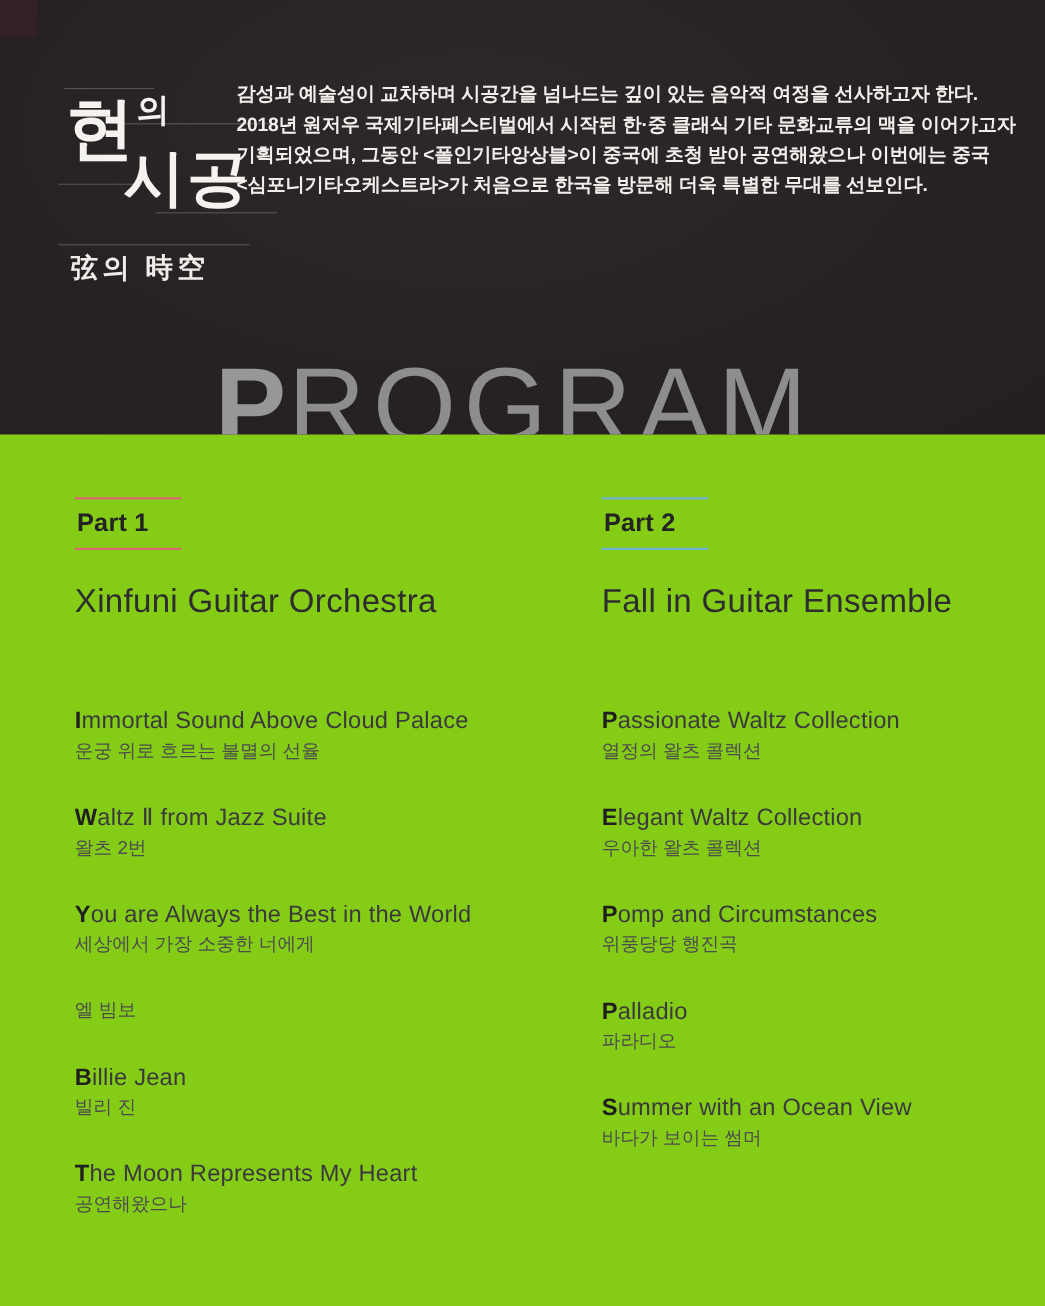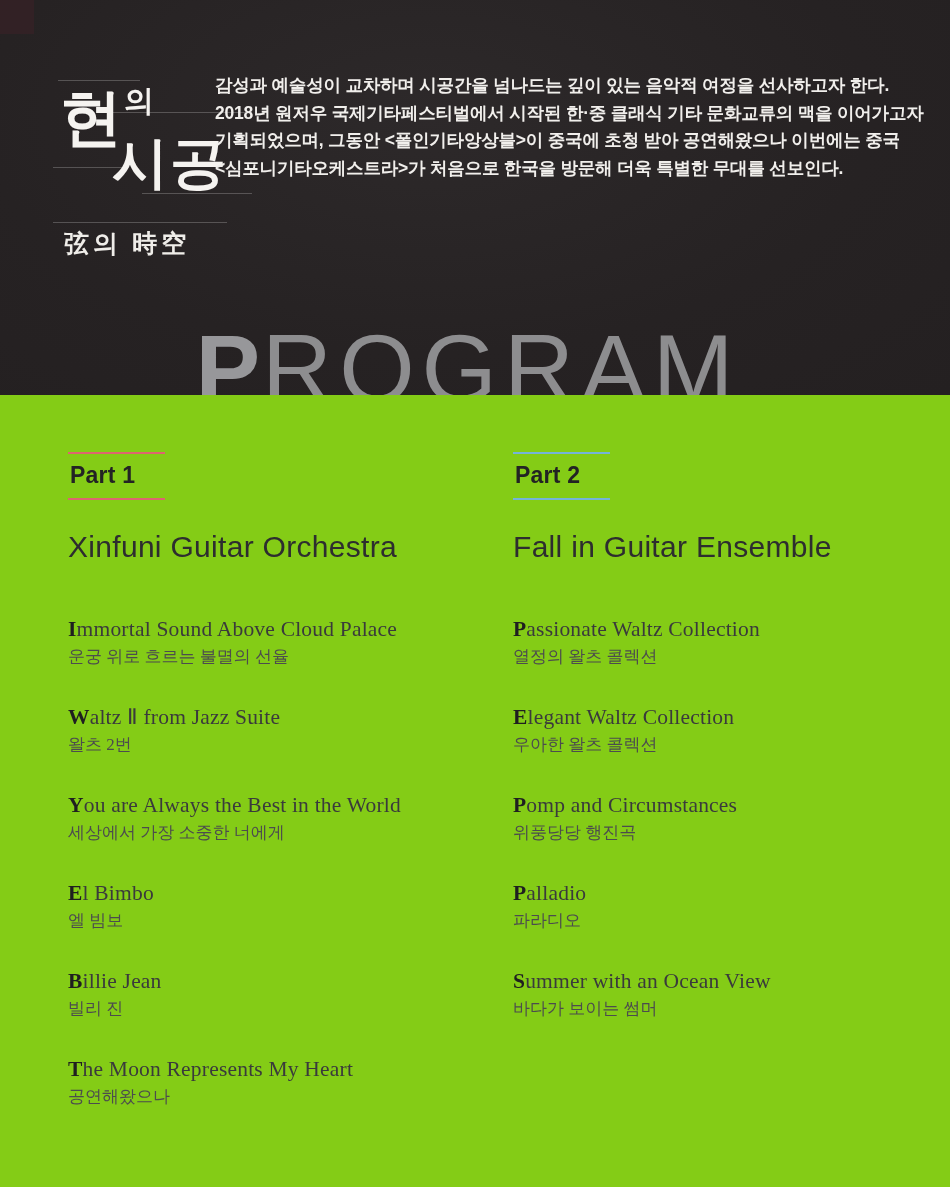--- a/index.html
+++ b/index.html
@@ -37,30 +37,30 @@
   .intro div{white-space:nowrap;}
   
   .program-title{
     position:absolute;left:0;right:0;bottom:-22px;text-align:center;
     line-height:1;padding-right:14px;user-select:none;
   }
   .program-title .p-first{font-size:97px;font-weight:700;color:#97979a;letter-spacing:2px;}
   .program-title .p-rest{font-size:97px;font-weight:300;color:#8d8d8f;letter-spacing:7px;text-align:right;}
   
   .columns{position:absolute;top:395px;left:0;width:950px;
-    display:grid;grid-template-columns:445px 437px;padding:57px 0 0 68px;box-sizing:border-box;}
+    display:grid;grid-template-columns:445px 437px;padding:57px 0 0 68px;box-sizing:border-box;gap:34px;}
   .part-label{
     display:inline-block;min-width:97px;box-sizing:border-box;
     border-top:2px solid #dd6570;border-bottom:2px solid #dd6570;
     padding:8px 2px 9px 2px;font-size:23px;font-weight:700;color:#232324;
     letter-spacing:0.2px;
   }
   .part-col{padding-right:20px;}
   .ensemble{margin-top:30px;font-size:30px;font-weight:500;color:#2d2d2f;letter-spacing:0.3px;}
-  .pieces{margin-top:52px;font-family:Liberation Serif, serif;}
+  .pieces{margin-top:78px;}
   .piece + .piece{margin-top:35px;}
   .piece-title{font-size:21.5px;line-height:27px;color:#3a3a3c;font-weight:400;letter-spacing:0.2px;}
   .piece-title b{font-weight:700;color:#1f1f20;}
   .piece-subtitle{font-size:17px;line-height:25px;margin-top:1px;color:#4c4c4e;font-weight:500;}
 </style>
 </head>
 <body>
 
 <div class="page">
 
@@ -104,21 +104,20 @@
         </div>
         <div class="piece">
           <div class="piece-title"><b>W</b><span>altz Ⅱ from Jazz Suite</span></div>
           <div class="piece-subtitle">왈츠 2번</div>
         </div>
         <div class="piece">
           <div class="piece-title"><b>Y</b><span>ou are Always the Best in the World</span></div>
           <div class="piece-subtitle">세상에서 가장 소중한 너에게</div>
         </div>
         <div class="piece">
-          <div class="piece-title"><b>E</b><span>l Bimbo</span></div>
           <div class="piece-subtitle">엘 빔보</div>
         </div>
         <div class="piece">
           <div class="piece-title"><b>B</b><span>illie Jean</span></div>
           <div class="piece-subtitle">빌리 진</div>
         </div>
         <div class="piece">
           <div class="piece-title"><b>T</b><span>he Moon Represents My Heart</span></div>
           <div class="piece-subtitle">공연해왔으나</div>
         </div>

